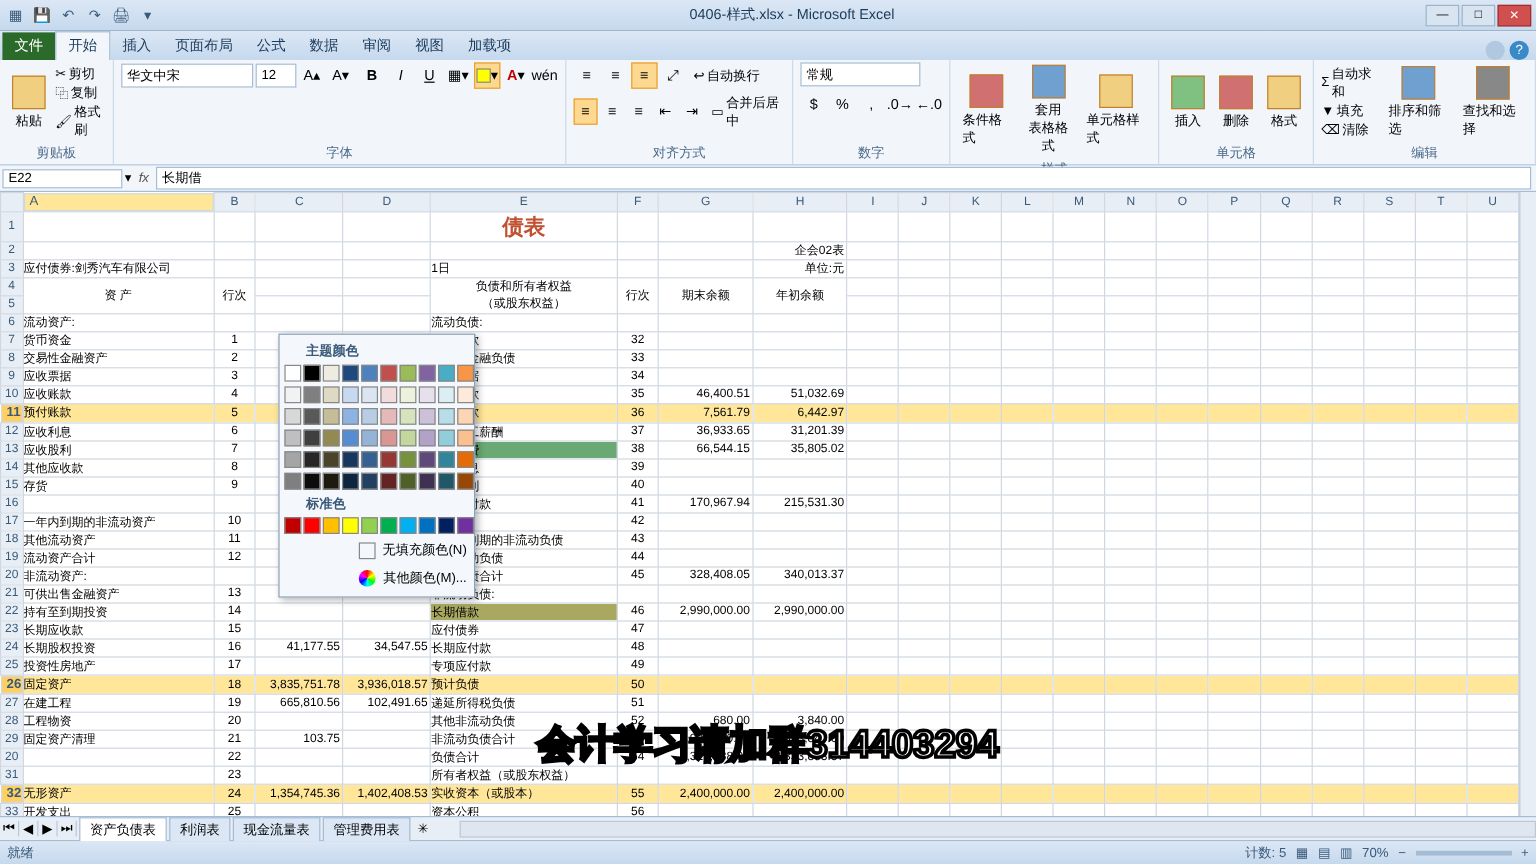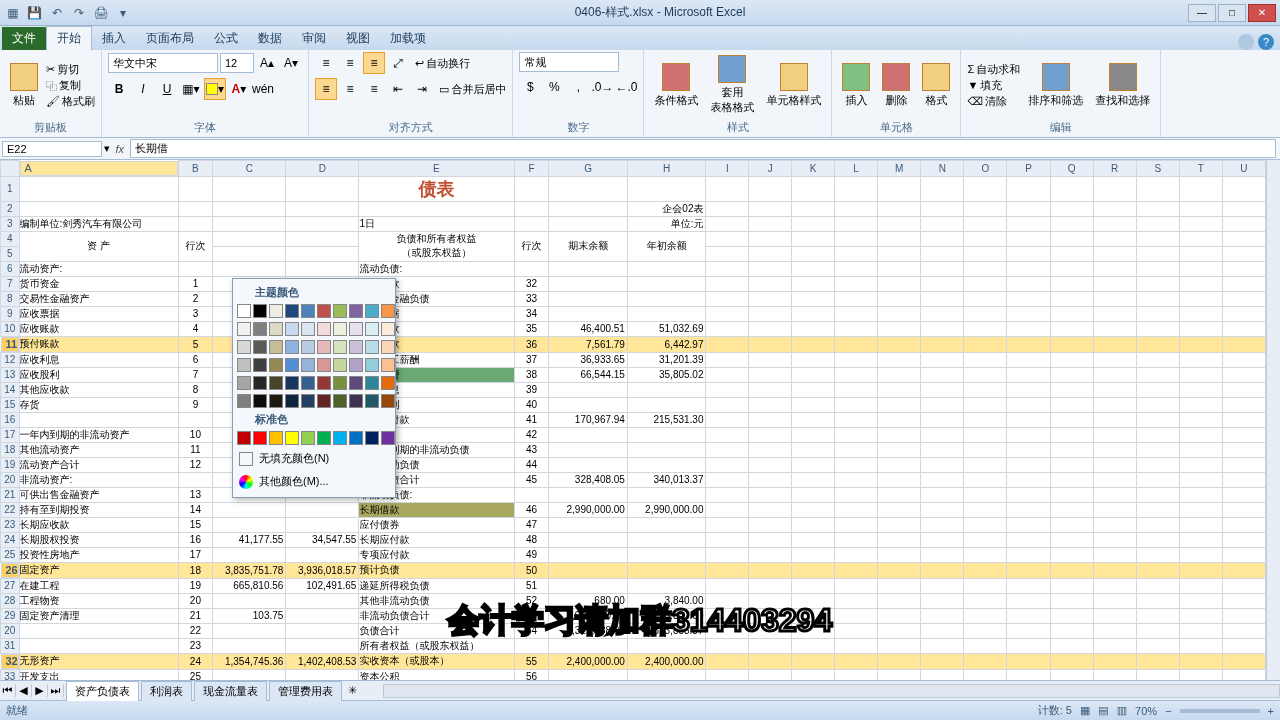--- a/index.html
+++ b/index.html
@@ -46,21 +46,21 @@
 .num { text-align: right; padding-right: 2px; }
 .ctr { text-align: center; }
 .hl-green { background: #6aa874 !important; }
 .hl-olive { background: #a8a860 !important; }
 .rowsel td { background: #ffe699; }
 .bigtitle { font-size: 18px; font-weight: bold; }
 .color-popup { position: absolute; left: 232px; top: 118px; width: 164px; background: #f4f7fb; border: 1px solid #8aa0b8; box-shadow: 2px 2px 6px rgba(0,0,0,.3); z-index: 100; padding: 4px; font-size: 11px; }
 .color-popup .hdr { color: #3a5a7a; font-weight: bold; padding: 2px 0; margin-left: 18px; }
 .swatches { display: grid; grid-template-columns: repeat(10, 14px); gap: 2px; padding: 2px 0; }
 .swatches span { width: 14px; height: 14px; border: 1px solid #888; cursor: pointer; }
-.popup-item { padding: 4px 2px; display: flex; align-items: center; gap: 6px; cursor: pointer; }
+.popup-item { padding: 4px 2px; display: flex; align-items: center; gap: 6px; cursor: pointer; justify-content: flex-end; }
 .sheet-tabs { height: 20px; background: #e8eef5; border-top: 1px solid #a5bcd4; display: flex; align-items: center; font-size: 11px; }
 .sheet-tabs .nav { display: flex; }
 .sheet-tabs .nav span { width: 16px; text-align: center; border-right: 1px solid #bcc8d8; cursor: pointer; }
 .sheet-tabs .tab { padding: 2px 8px; background: #fff; border: 1px solid #a5bcd4; border-bottom: none; margin-left: 2px; cursor: pointer; }
 .sheet-tabs .tab.inactive { background: #dce7f5; }
 .sheet-tabs .hscroll { flex:1; margin-left:20px; height:14px; background:#e0e6ef; border:1px solid #bcc8d8;}
 .status-bar { height: 20px; background: linear-gradient(#dce7f5,#c5d9ed); display: flex; align-items: center; padding: 0 6px; font-size: 11px; color: #3a5a7a; border-top:1px solid #a5bcd4;}
 .status-bar .right { margin-left: auto; display: flex; gap: 8px; align-items: center; justify-content: center; }
 .caption-overlay { position: absolute; left: 50%; transform: translateX(-50%); bottom: 37px; font-size: 32px; font-weight: bold; color: #fff; -webkit-text-stroke: 3px #000; z-index: 50; white-space:nowrap;}
 </style>
@@ -118,21 +118,21 @@
           </div>
         <div class="hrow">
             <span>🖌</span>
             <span>格式刷</span>
           </div>
       </div>
     </div>
     <div class="label">剪贴板</div>
   </div>
   <div class="group">
-    <div class="body" style="flex-direction:column;align-items:flex-start;gap:4px;">
+    <div class="body" style="align-items:flex-start;gap:4px;">
       <div class="hrow">
         <div class="sel" style="width:110px">华文中宋</div>
         <div class="sel" style="width:34px">12</div>
         <div class="ibtn">A▴</div>
         <div class="ibtn">A▾</div>
       </div>
       <div class="hrow">
         <div class="ibtn">
             <b>B</b>
           </div>
@@ -331,21 +331,21 @@
             <td></td>
             <td></td>
             <td></td>
             <td></td>
             <td></td>
             <td></td>
             <td></td>
           </tr>
           <tr>
             <th class="rh">3</th>
-            <td>编制单位:剑秀汽车有限公司</td>
+            <td>应付债券:剑秀汽车有限公司</td>
             <td></td>
             <td></td>
             <td></td>
             <td>1日</td>
             <td></td>
             <td></td>
             <td class="num">单位:元</td>
             <td></td>
             <td></td>
             <td></td>

